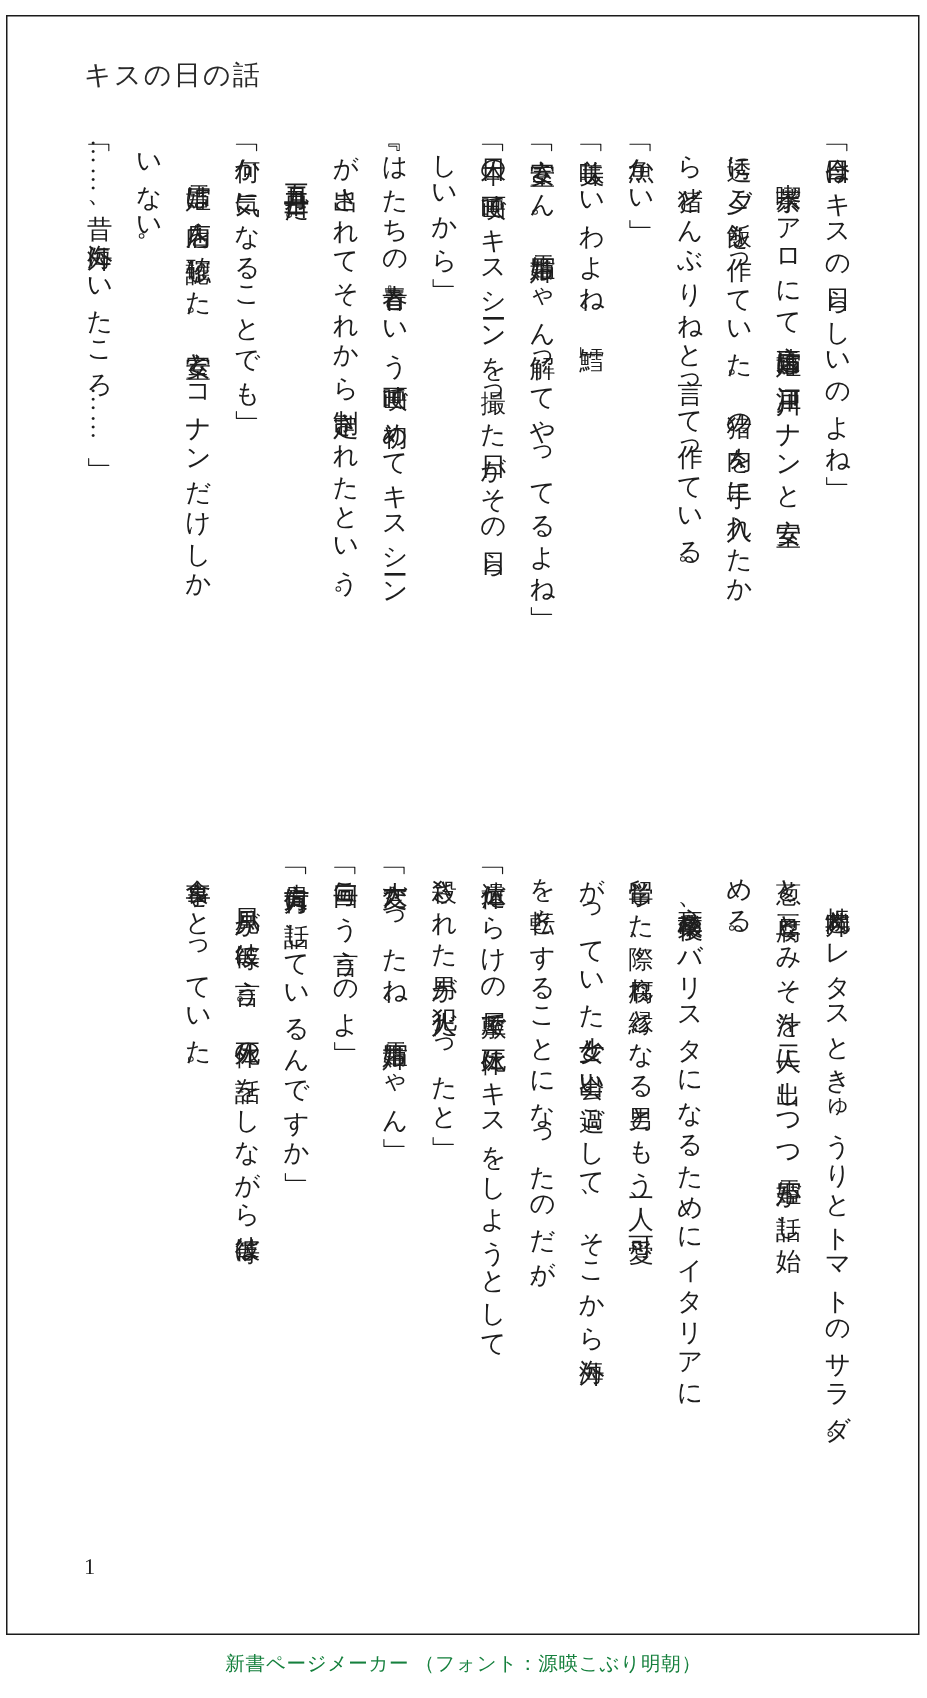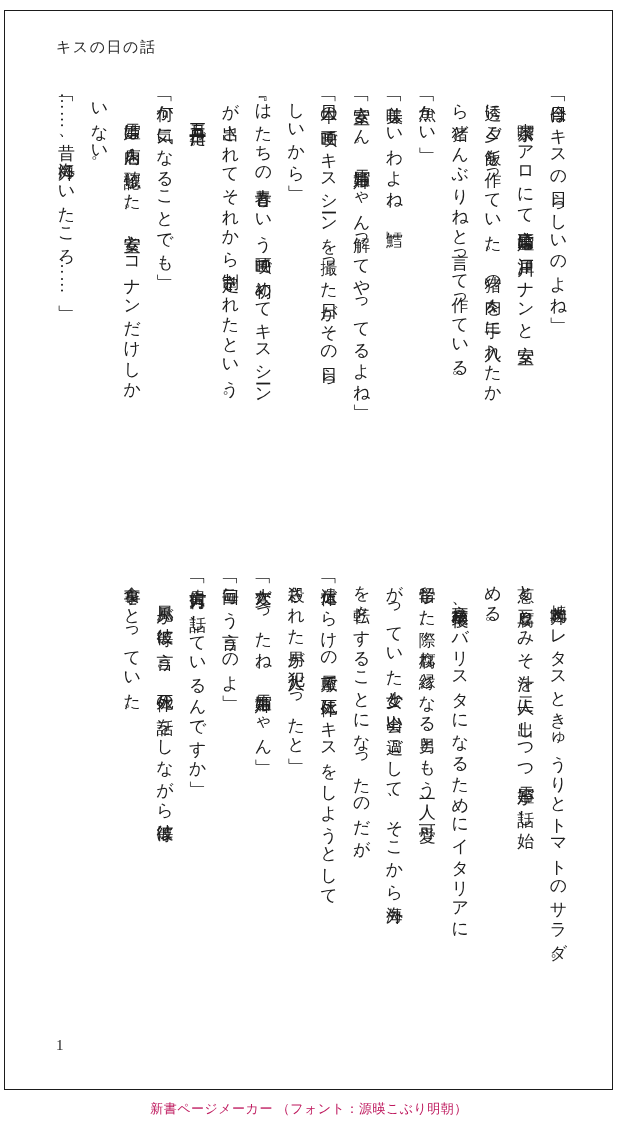--- a/index.html
+++ b/index.html
@@ -27,21 +27,21 @@
     width: 609px;
     height: 1080px;
     border: 1px solid #1b1b1b;
     background: #ffffff;
     box-sizing: border-box;
   }
   .doc-title {
     position: absolute;
     left: 51px;
     top: 27px;
-    font-size: 15px;
+    font-size: 18px;
     letter-spacing: 1.5px;
     color: #2a2a2a;
     white-space: nowrap;
   }
   .vtext {
     position: absolute;
     right: 38px;
     height: 418px;
     writing-mode: vertical-rl;
     text-orientation: mixed;
@@ -62,21 +62,21 @@
     color: #1d1d1d;
   }
   .footer-note {
     position: absolute;
     left: 0;
     top: 1100px;
     width: 618px;
     text-align: center;
     font-size: 13px;
     letter-spacing: 0.5px;
-    color: #be185d;
+    color: #15803d;
     white-space: nowrap;
   }
 </style>
 </head>
 <body>
 
 <div class="canvas">
   <div class="page">
 
     <div class="doc-title">キスの日の話</div>

